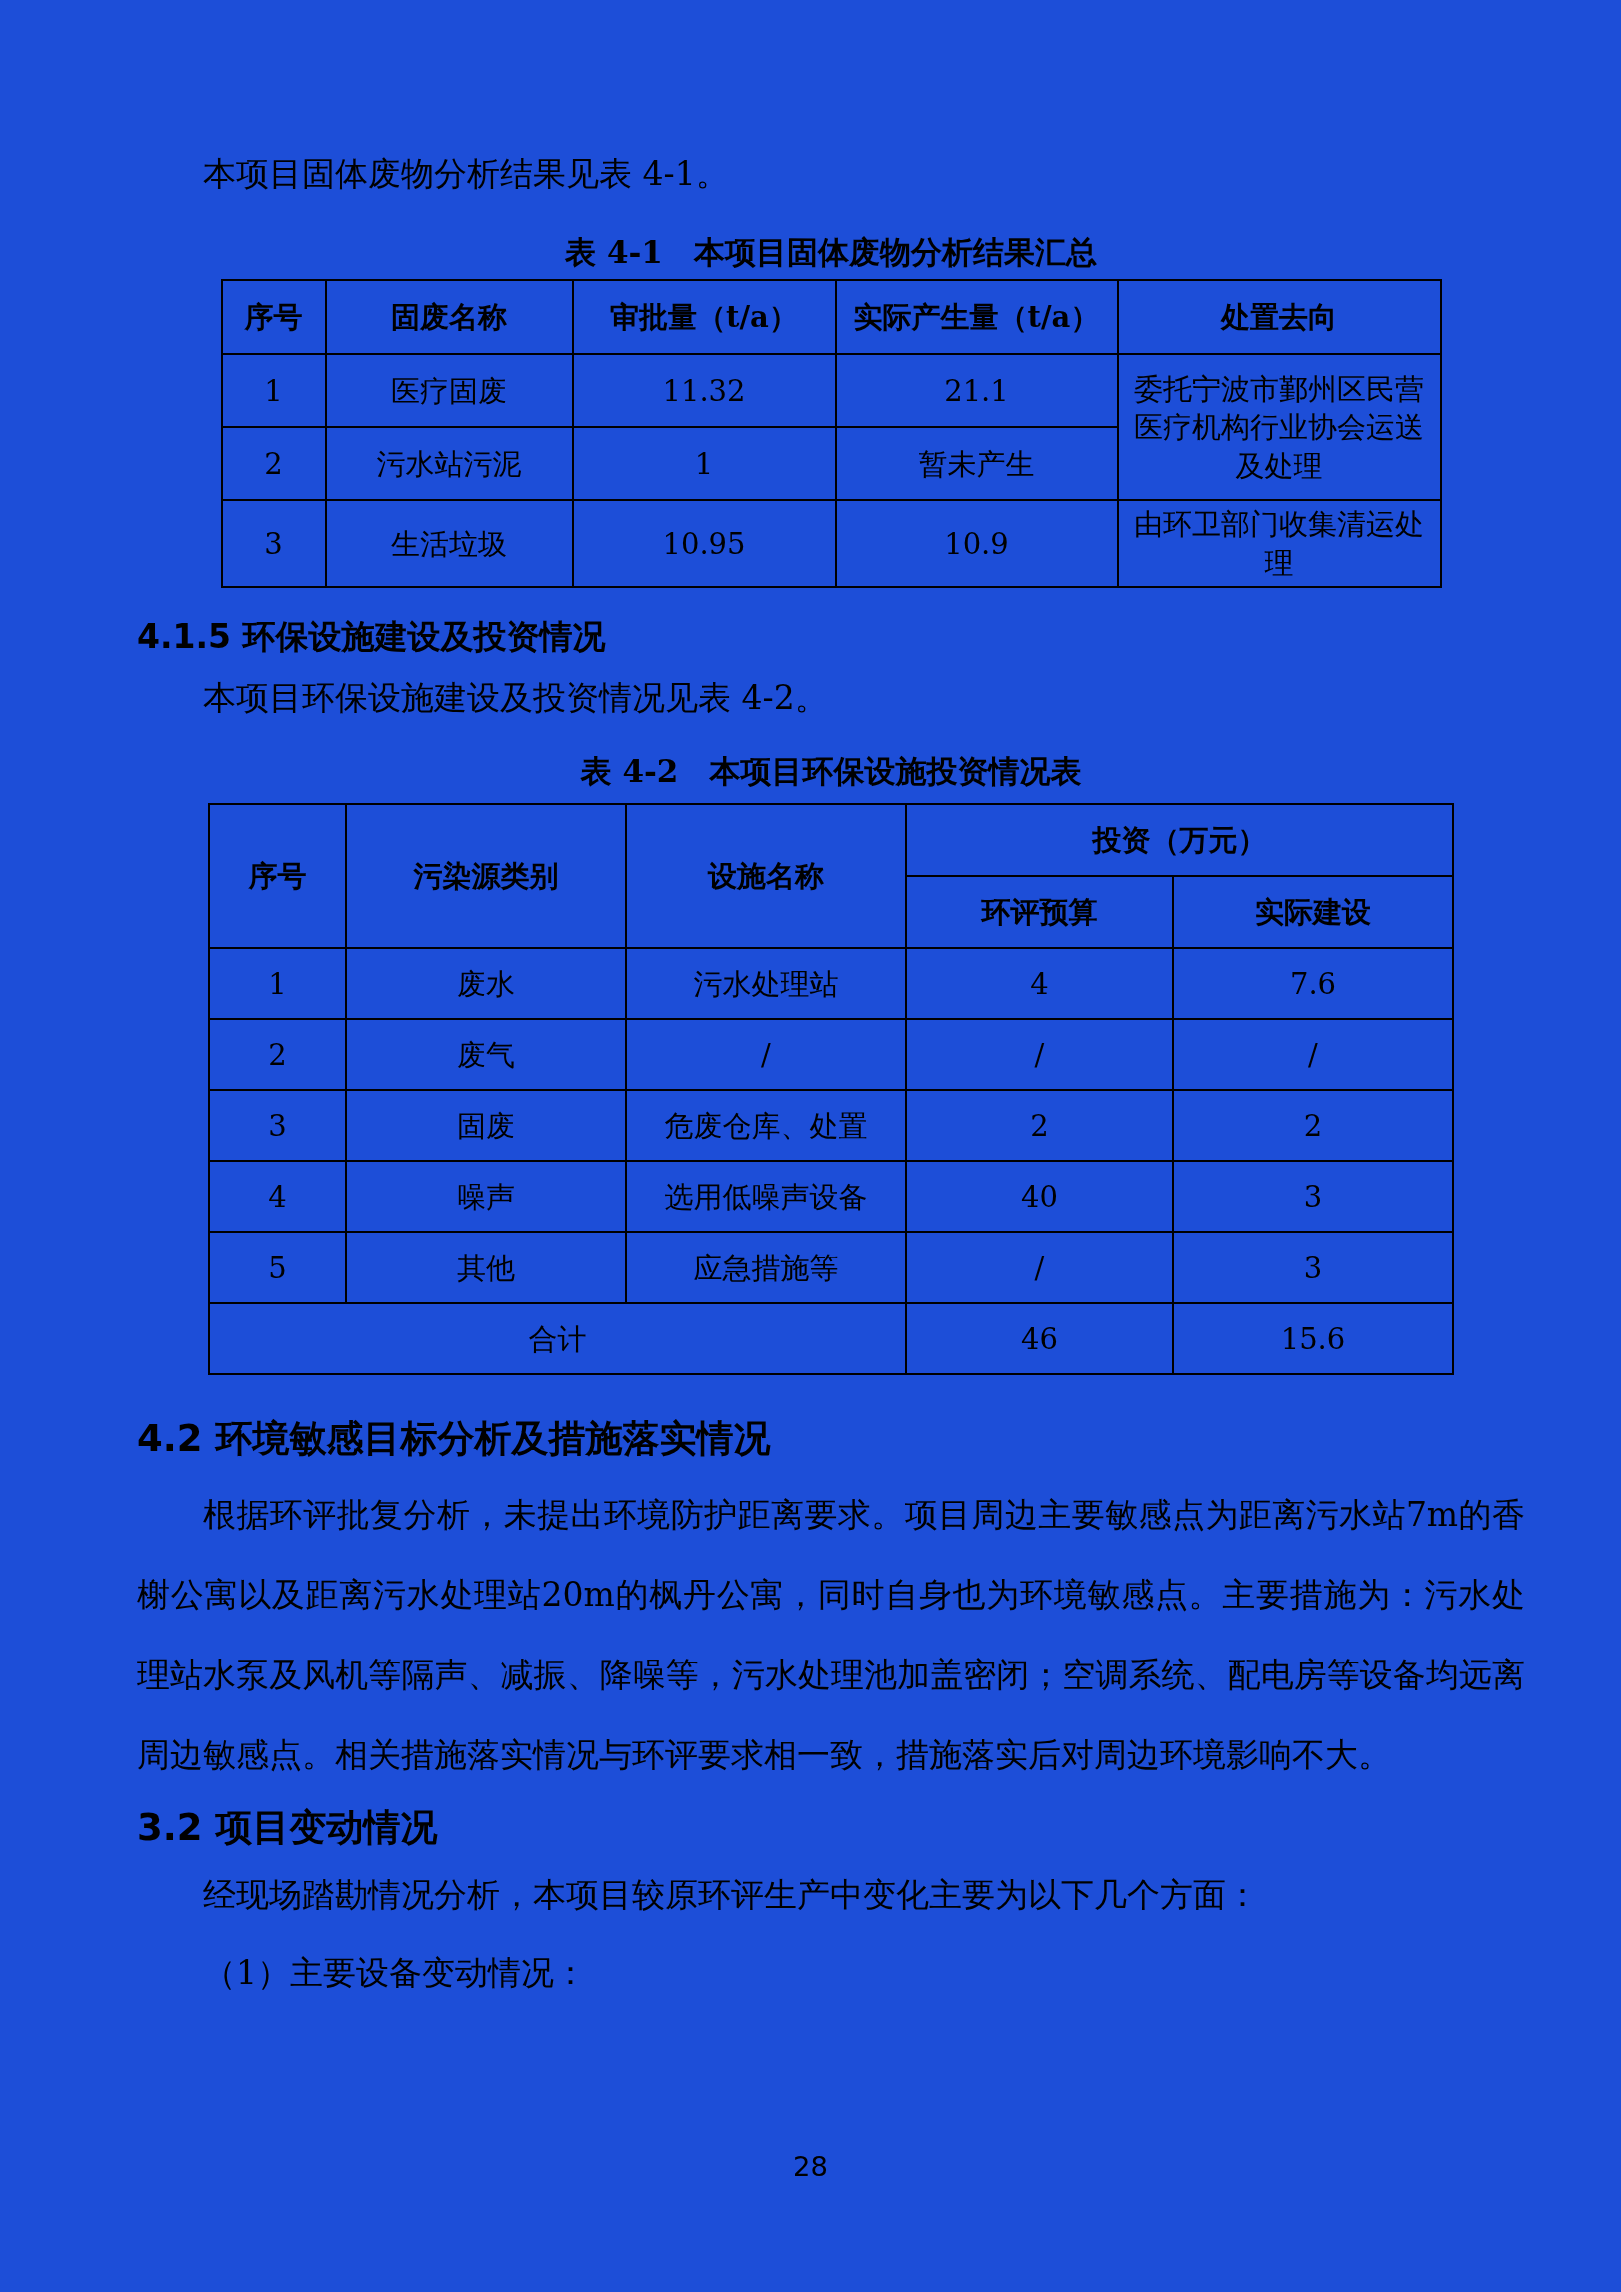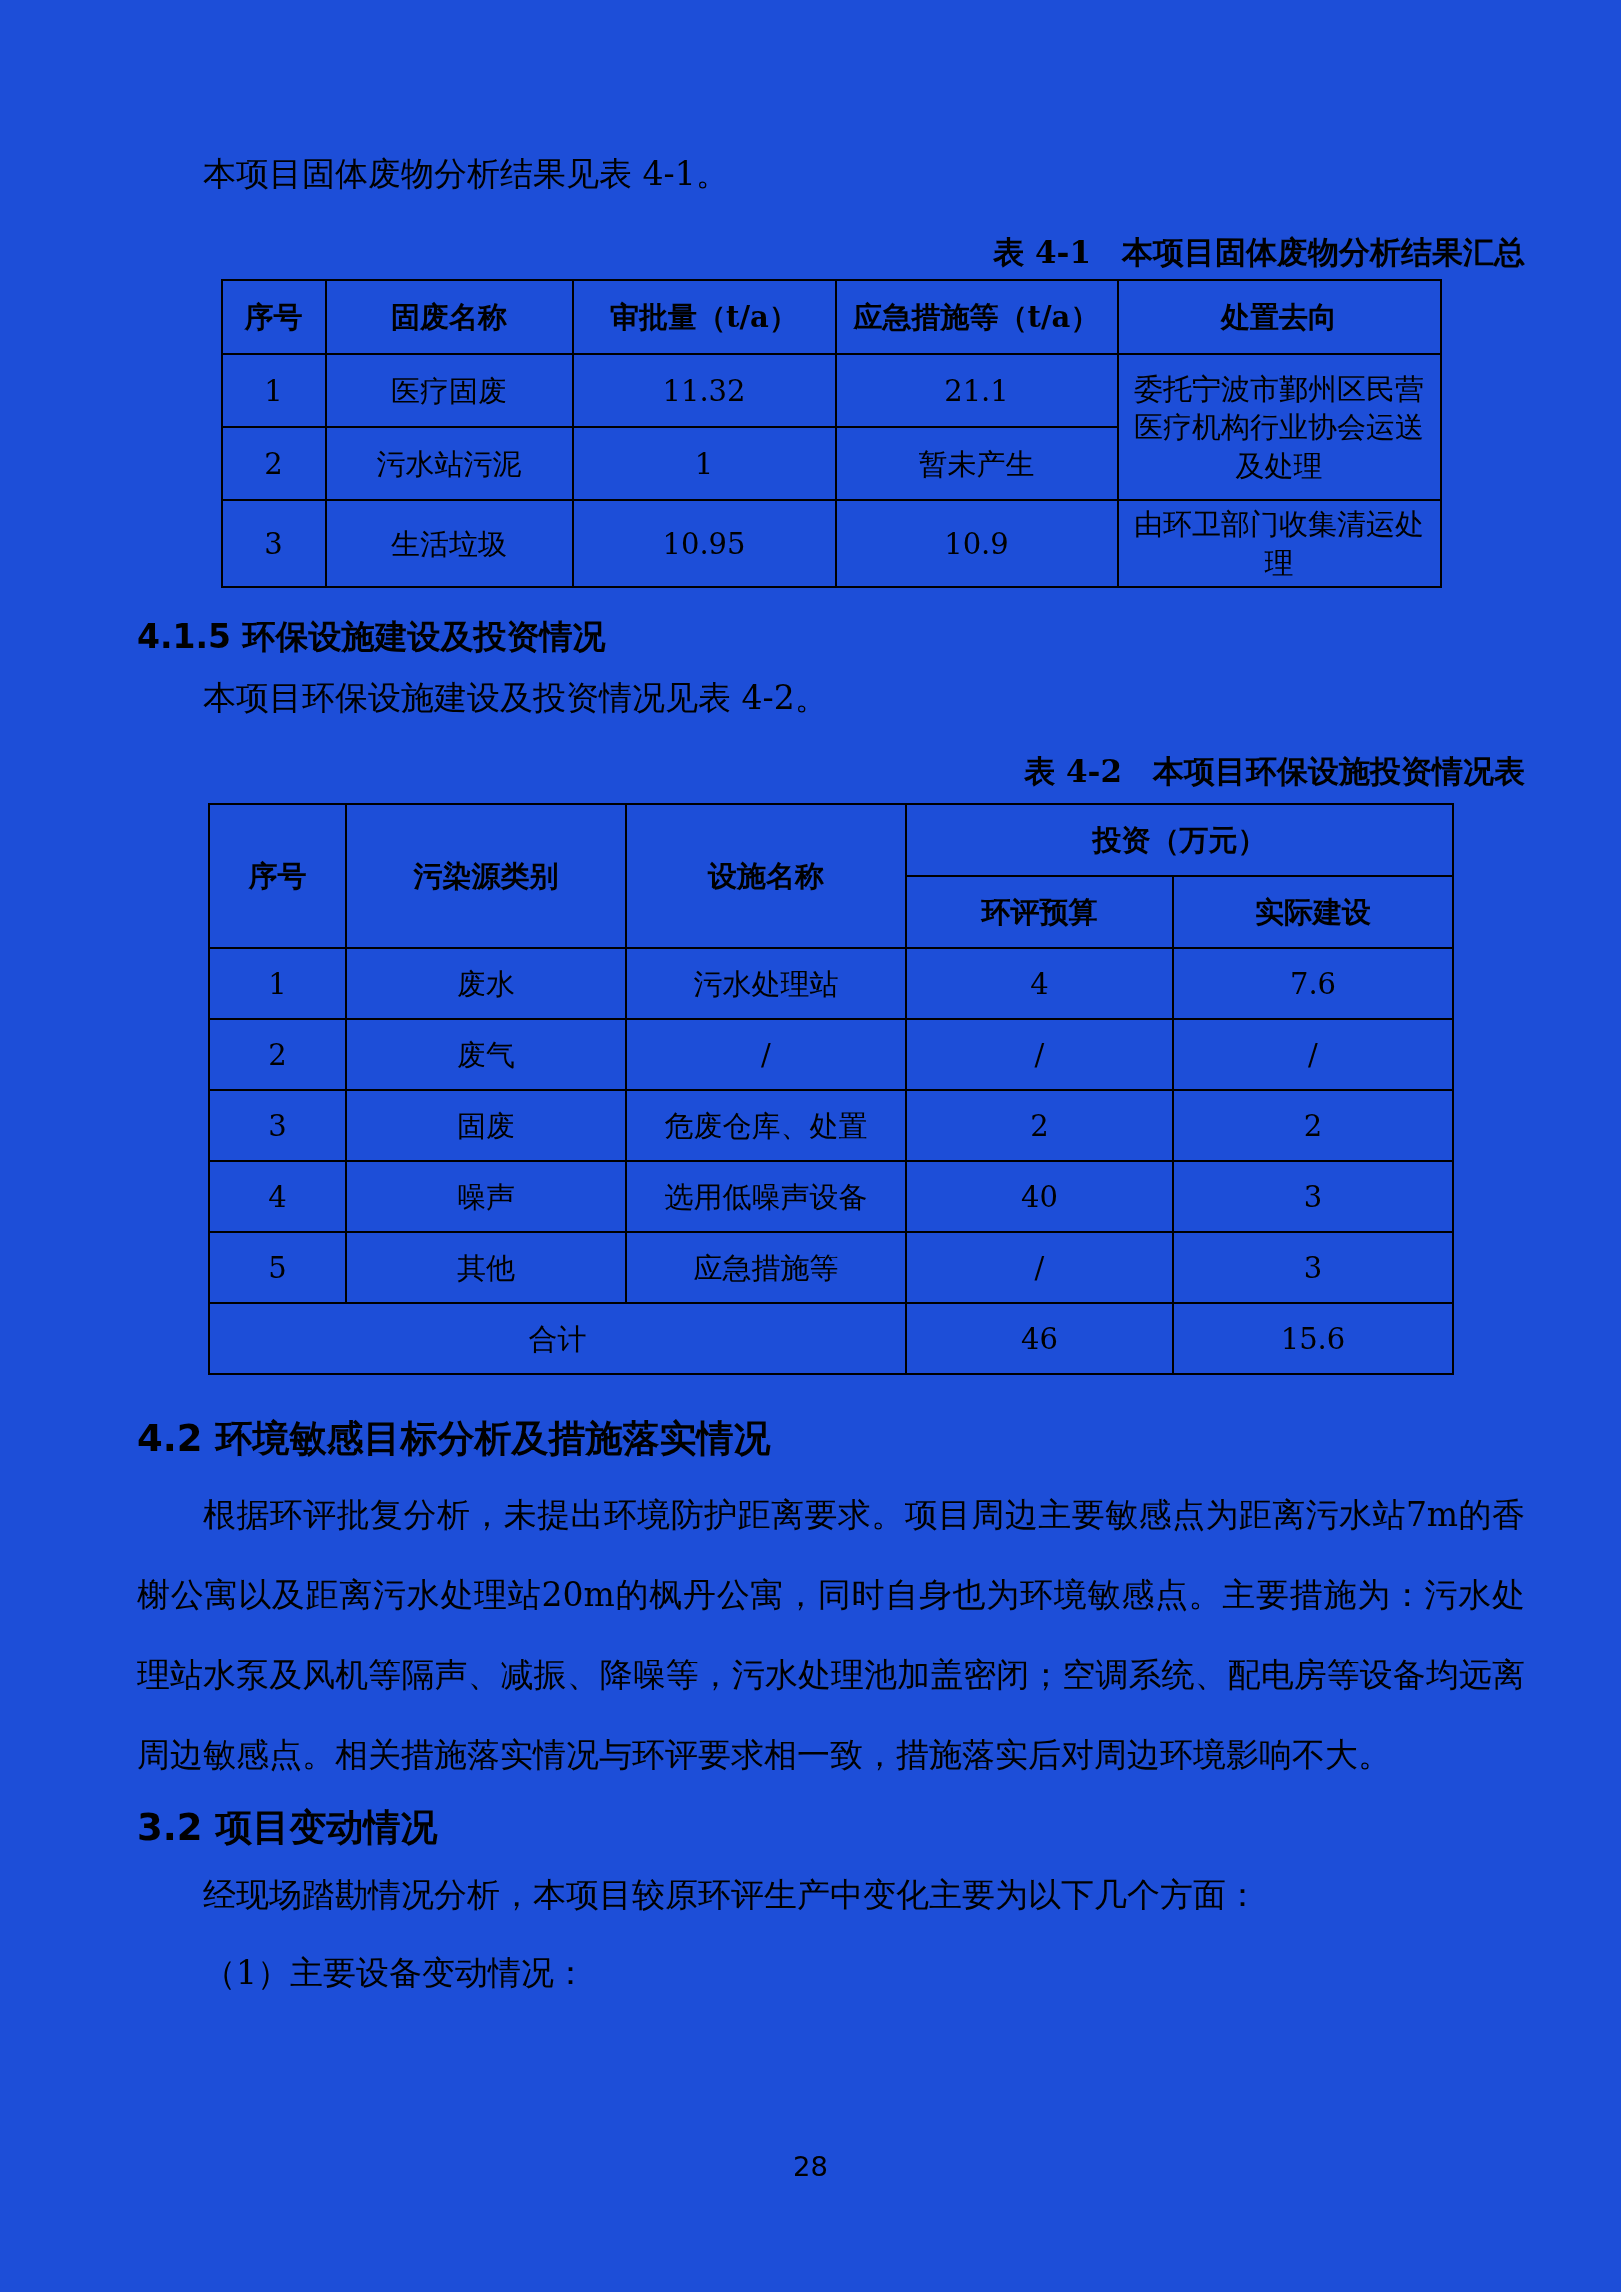--- a/index.html
+++ b/index.html
@@ -15,21 +15,21 @@
     overflow: hidden;
   }
   .par {
     font-size: 33px;
     line-height: 78px;
     text-align: justify;
   }
   .par-wide { line-height: 80px; }
   .indent { text-indent: 2em; }
   .table-title {
-    text-align: right;
+    text-align: center;
     font-weight: bold;
     font-size: 31px;
     line-height: 43px;
     font-family: "DejaVu Serif", "Liberation Serif", serif;
   }
   .title-1 { margin-top: 17.6px; }
   .title-2 { margin-top: 13.7px; }
   .h-415 {
     font-family: "DejaVu Sans", "Liberation Sans", sans-serif;
     font-weight: bold;
@@ -93,21 +93,21 @@
         <col style="width:247px">
         <col style="width:263px">
         <col style="width:282px">
         <col style="width:323px">
     </colgroup>
     <thead>
       <tr class="hrow">
         <th>序号</th>
         <th>固废名称</th>
         <th>审批量（t/a）</th>
-        <th>应急措施等（t/a）</th>
+        <th>实际产生量（t/a）</th>
         <th>处置去向</th>
       </tr>
     </thead>
     <tbody>
       <tr>
         <td>1</td>
         <td>医疗固废</td>
         <td>11.32</td>
         <td>21.1</td>
         <td rowspan="2">委托宁波市鄞州区民营医疗机构行业协会运送及处理</td>

